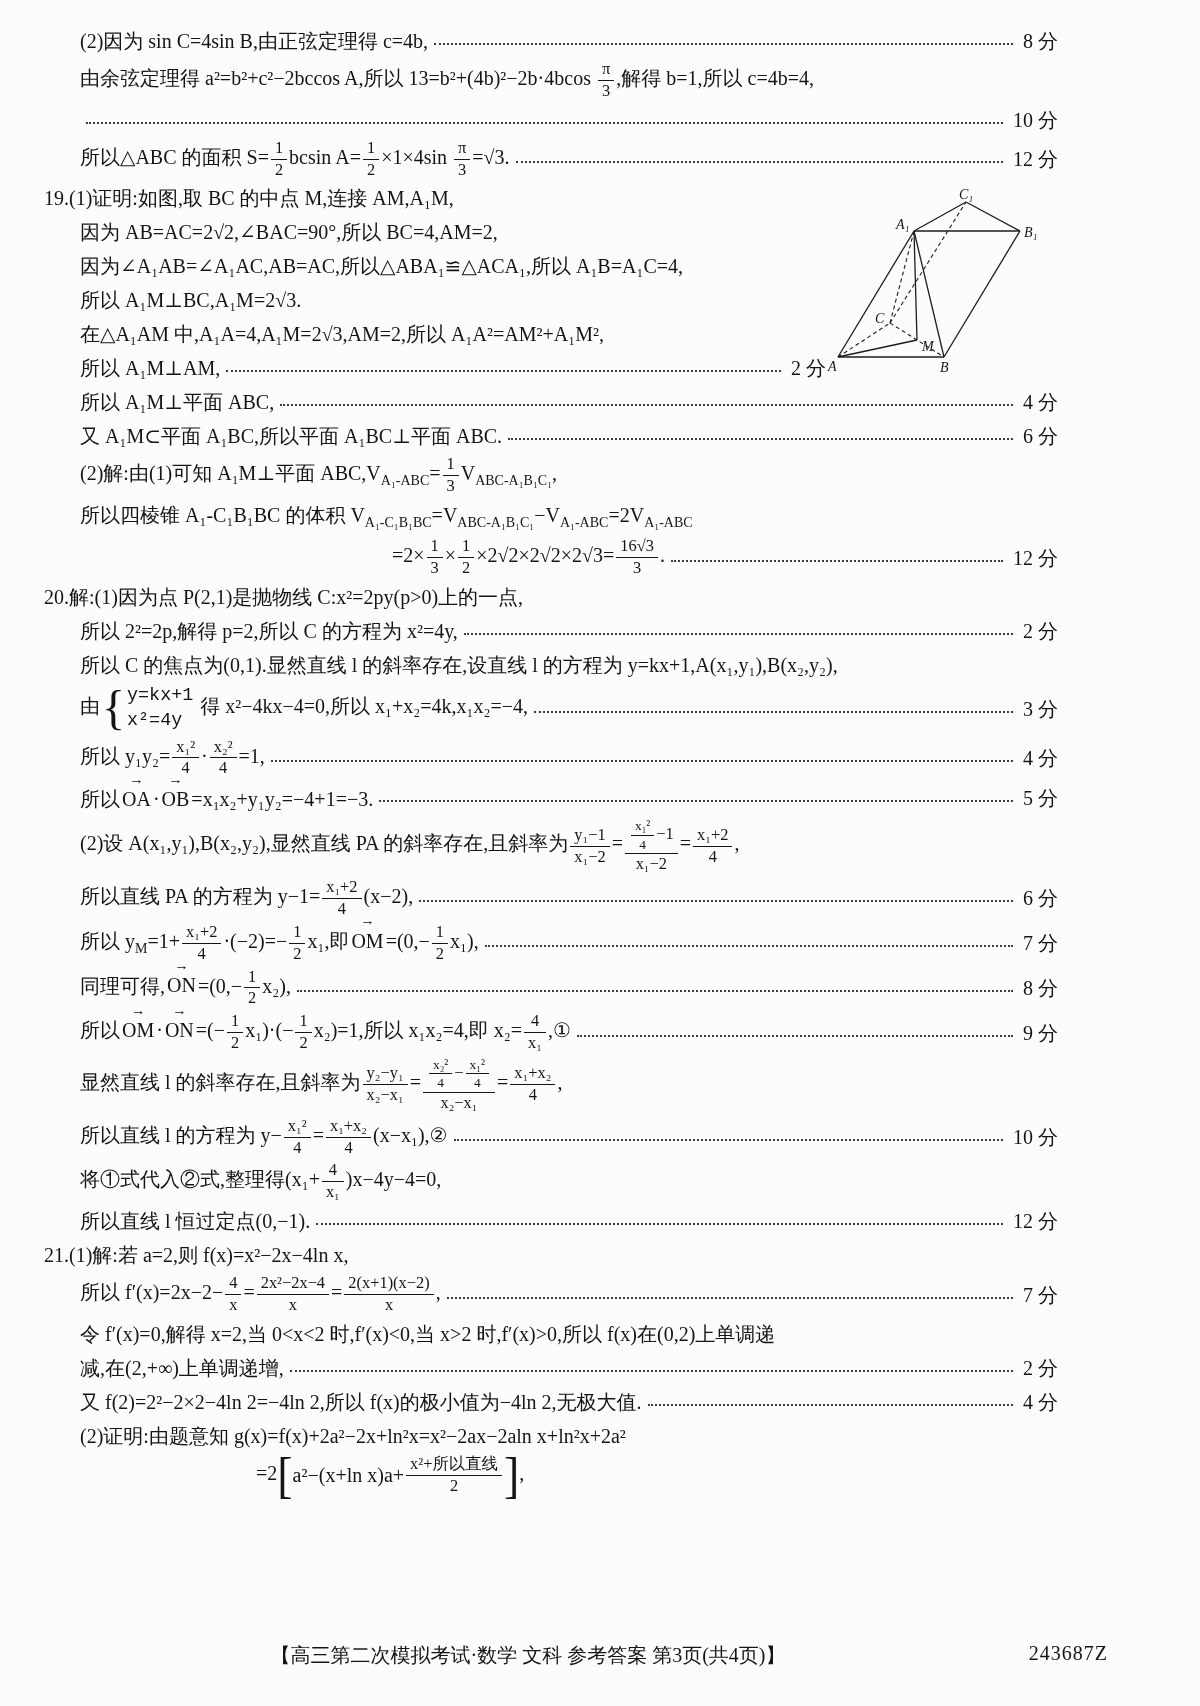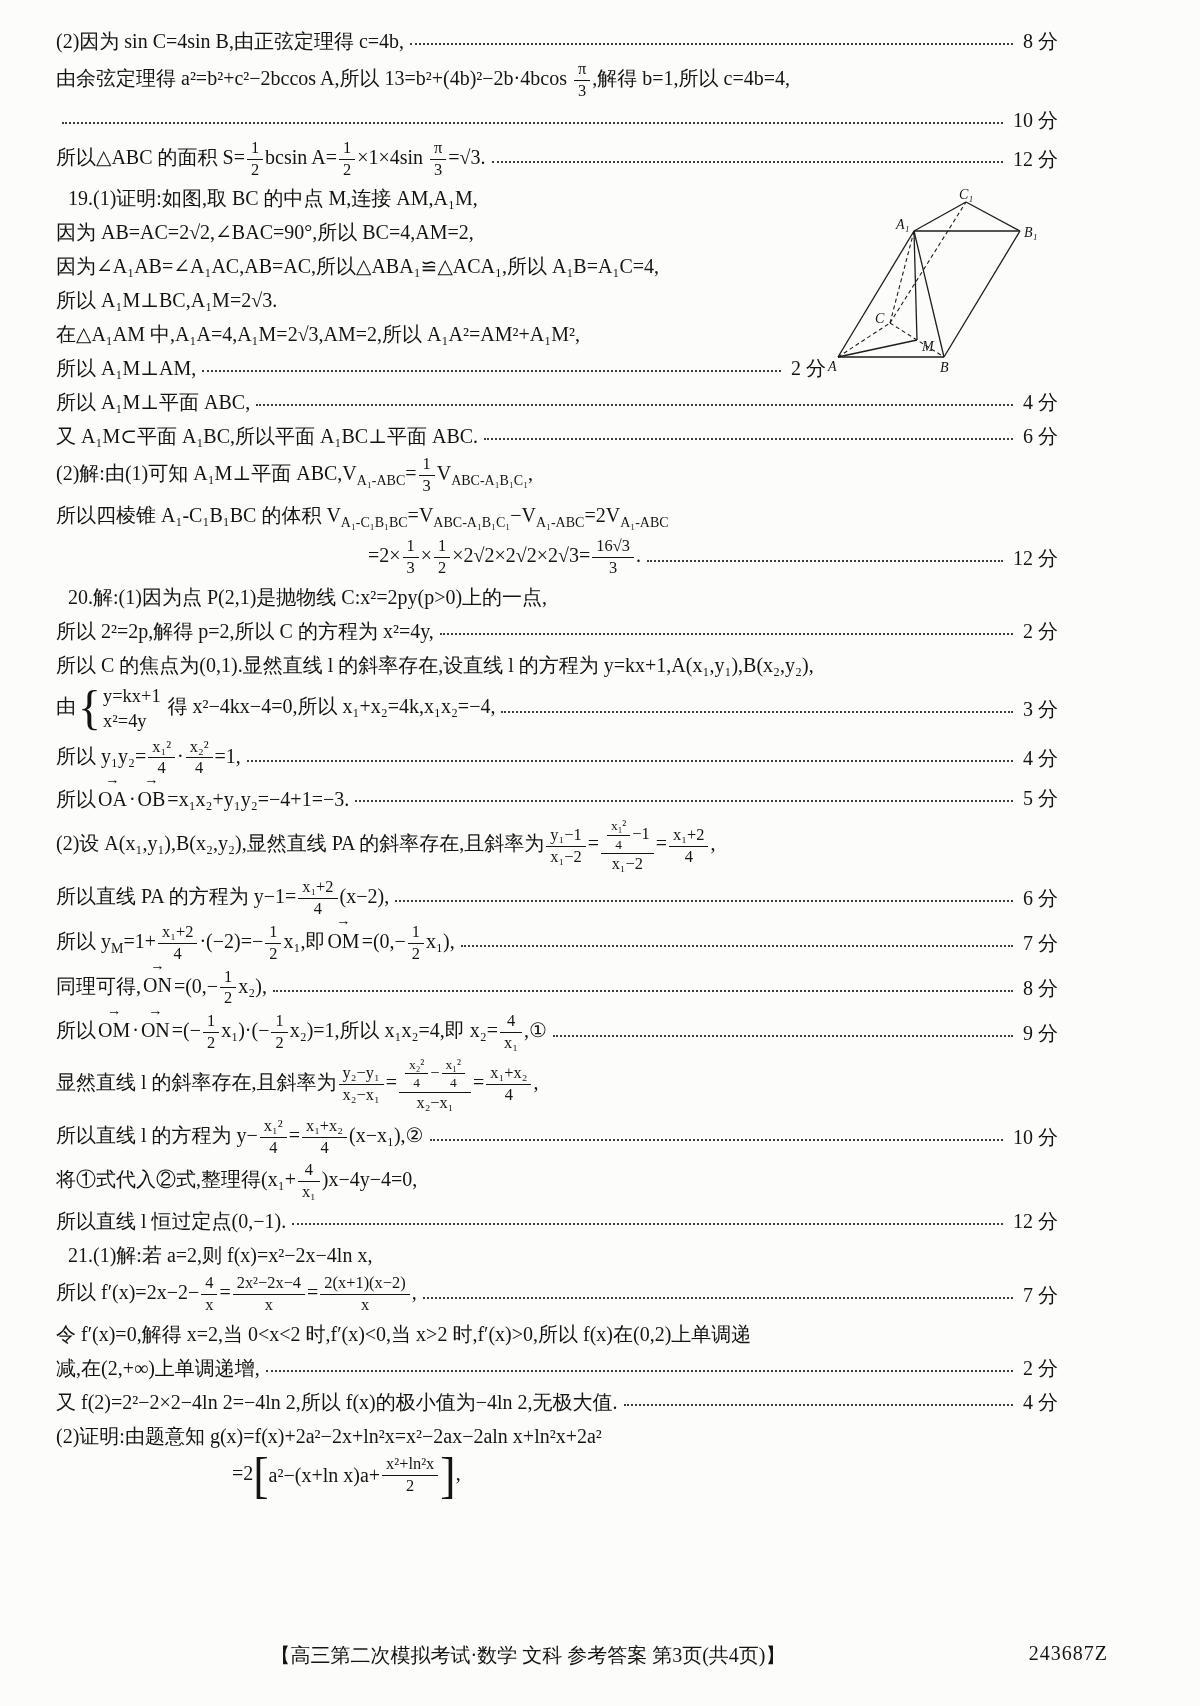--- a/index.html
+++ b/index.html
@@ -6,45 +6,45 @@
   html,body { width:1200px; }
   body {
     height:1706px;
     background:#fcfcfa;
     color:#141414;
     font-family:"Liberation Serif","DejaVu Serif",serif;
     font-size:20px;
     position:relative;
     overflow:hidden;
   }
-  .page { padding:24px 142px 0 20px; }
+  .page { padding:24px 142px 0 44px; }
 
   .line { display:flex; align-items:center; padding:2px 0; line-height:1.5; }
   .line .t { display:inline-block; }
   .line:not(.problem) { padding-left:36px; }
-  .line.problem { padding-left:0;margin-left:48px; }
+  .line.problem { padding-left:0; }
   .line.eq  { padding-left:348px; }
   .line.eq2 { padding-left:212px; }
 
   .dots { flex:1 1 auto; min-width:24px; border-bottom:2px dotted #3c3c3c; margin:0 8px 0 6px; transform:translateY(3px); height:0; align-self:center; }
   .score { white-space:nowrap; margin-left:2px; }
 
   
   .frac { display:inline-flex; flex-direction:column; vertical-align:middle; text-align:center; font-size:0.82em; line-height:1.15; margin:0 2px; }
   .frac > .num { padding:0 4px 1px 4px; border-bottom:1.4px solid #141414; }
   .frac > .den { padding:1px 4px 0 4px; }
 
   
   .vec { display:inline-block; position:relative; margin:0 2px; padding-top:2px;text-align:right; }
   .vec::before { content:"→"; position:absolute; top:-0.72em; left:0; right:0; text-align:center; font-size:0.72em; line-height:1; }
 
   
   .cases { display:inline-flex; align-items:center; vertical-align:middle; margin:0 2px; }
   .cases > .brace { font-size:2.4em; font-weight:300; line-height:0.8; transform:translateY(-1px); }
-  .cases > .col { display:inline-flex; flex-direction:column; font-size:0.92em; line-height:1.35; text-align:left; padding-left:2px; }
+  .cases > .col { display:inline-flex; flex-direction:column; font-size:0.92em; line-height:1.35; text-align:left; padding-left:2px;font-family:Liberation Mono, monospace; }
 
   
   .bigbr { display:inline-flex; align-items:center; vertical-align:middle; }
   .bigbr > .br { font-size:2.3em; font-weight:300; line-height:0; transform:scaleY(1.1); }
 
   sub { font-size:0.7em; }
 
   .sec-row { display:flex; align-items:flex-start; }
   .sec-left { flex:1 1 auto; min-width:0; }
   .figure-wrap { flex:0 0 232px; width:232px; padding-top:6px; }
@@ -349,21 +349,21 @@
         <div class="line">
           <span class="t">又 f(2)=2²−2×2−4ln 2=−4ln 2,所以 f(x)的极小值为−4ln 2,无极大值.</span>
           <span class="dots"></span>
           <span class="score">4 分</span>
         </div>
         <div class="line">
           <span class="t">(2)证明:由题意知 g(x)=f(x)+2a²−2x+ln²x=x²−2ax−2aln x+ln²x+2a²</span>
         </div>
         <div class="line eq2">
           <span class="t">=2<span class="bigbr"><span class="br">[</span>a²−(x+ln x)a+<span class="frac">
-                <span class="num">x²+ln²x</span>
+                <span class="num">x²+所以直线</span>
                 <span class="den">2</span>
               </span><span class="br">]</span></span>,</span>
         </div>
       </div>
     </div>
 </div>
 
 <div class="footer">
   <span class="ftext">【高三第二次模拟考试·数学 文科 参考答案 第3页(共4页)】</span>
   <span class="fcode">243687Z</span>

